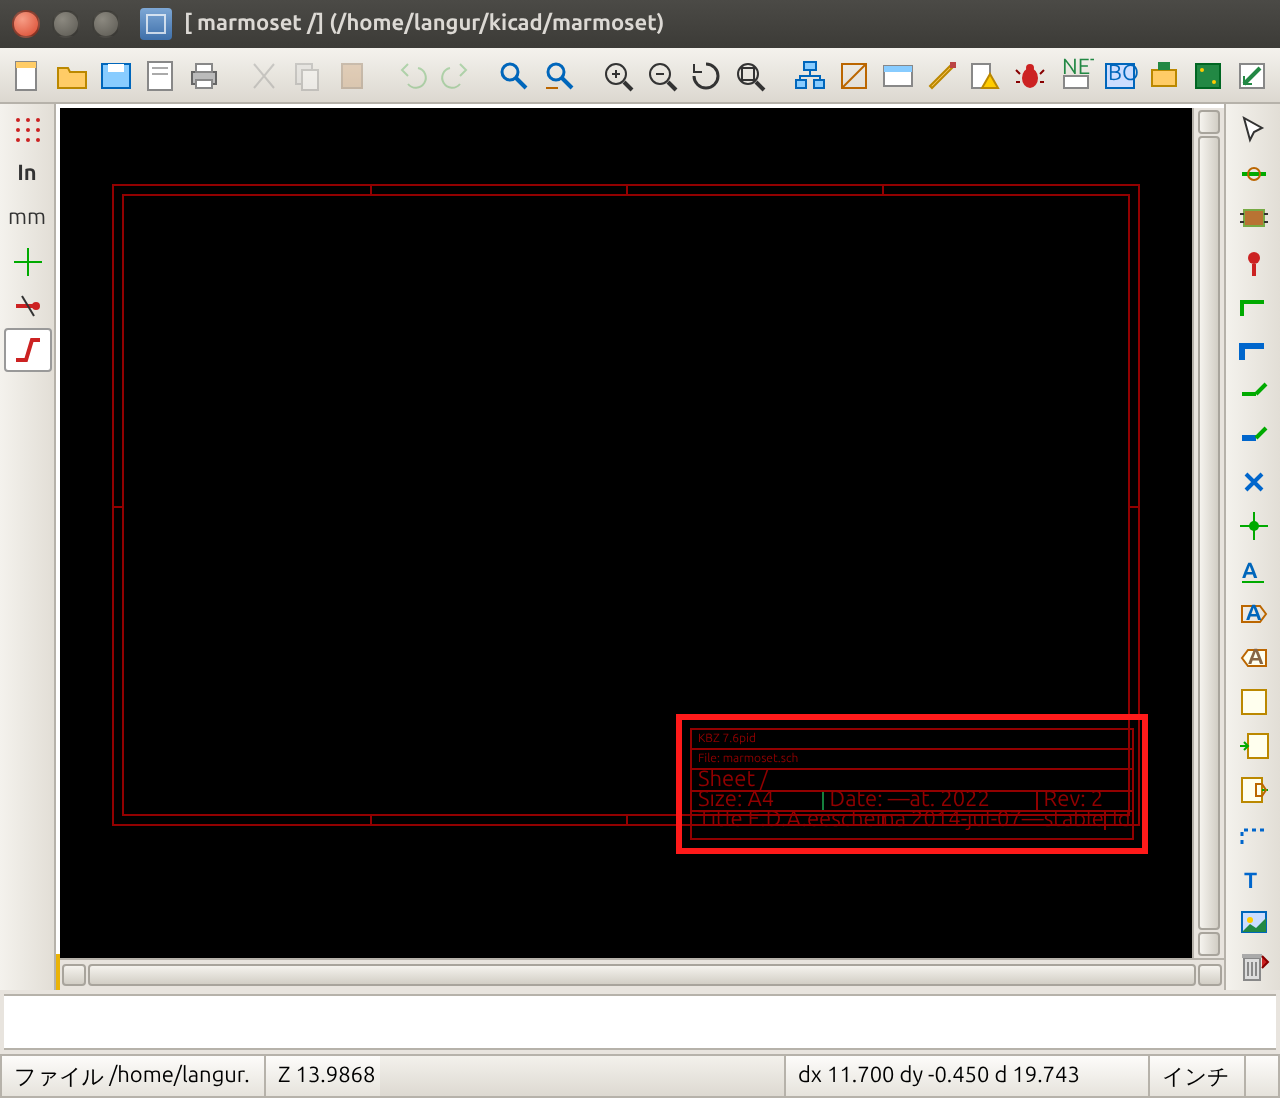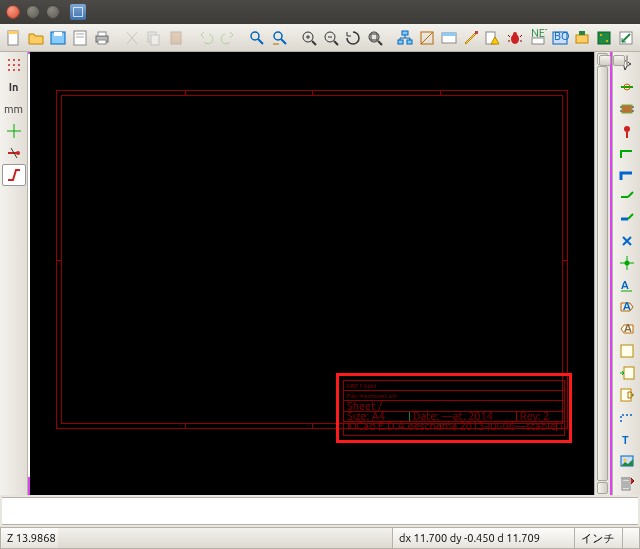--- a/index.html
+++ b/index.html
@@ -21,21 +21,21 @@
 
 
 .main { flex: 1; display: flex; background: #dcd8d0; min-height: 0; }
 .left-toolbar, .right-toolbar { width: 28px; background: linear-gradient(to right,#f4f2ed,#e2ded6); display: flex; flex-direction: column; align-items: center; padding-top: 2px; gap: 0px; }
 .right-toolbar { border-left: 1px solid #b6b2aa; }
 .left-toolbar { border-right: 1px solid #b6b2aa; }
 .vbtn { width: 24px; height: 22px; display: flex; align-items: center; justify-content: center; border-radius: 2px; font-size: 9px; }
 .vbtn.active { background: #fff; border: 1px solid #999; }
 .vbtn svg { width: 18px; height: 18px; }
 
-.canvas-wrap { flex: 1; display: flex; flex-direction: row; background: #d946ef; position: relative; min-height: 0; }
+.canvas-wrap { flex: 1; display: flex; flex-direction: column; background: #eab308; position: relative; min-height: 0; }
 .ruler-h { height: 2px; background: #fff; }
 .ruler-v { width: 2px; background: #fff; position: absolute; left: 0; top: 2px; bottom: 18px; }
 .canvas { flex: 1; background: #000; position: relative; margin-left: 2px; overflow: hidden; }
 .sheet-outer { position: absolute; left: 26px; top: 38px; right: 26px; bottom: 66px; border: 1px solid #920000; }
 .sheet-inner { position: absolute; inset: 4px; border: 1px solid #920000; }
 .tick { position: absolute; background: #920000; }
 .titleblock { position: absolute; right: 22px; bottom: 52px; width: 236px; height: 70px; border: 3px solid #ff1a1a; }
 .tb-inner { position: absolute; inset: 4px; border: 1px solid #920000; }
 .tb-row { border-bottom: 1px solid #920000; padding: 0 3px; color: #920000; font-size: 6px; line-height: 9px; white-space: nowrap; overflow: hidden; }
 .tb-row:last-child { border-bottom: none; }
@@ -59,20 +59,21 @@
 .status-spacer { flex: 1; border-top: 1px solid #b6b2aa; border-bottom: 1px solid #b6b2aa; }
 </style>
 </head>
 <body>
 
 <div class="titlebar">
   <div class="win-btn close-btn"></div>
   <div class="win-btn min-btn"></div>
   <div class="win-btn max-btn"></div>
   <div class="app-icon"></div>
+  <span>[ marmoset /] (/home/langur/kicad/marmoset)</span>
 </div>
 
 <div class="toolbar">
   <div class="tbtn">
       <svg viewBox="0 0 18 18">
         <rect x="3" y="2" width="10" height="14" fill="#fff" stroke="#888"></rect>
         <rect x="3" y="2" width="10" height="3" fill="#fc6"></rect>
       </svg>
     </div>
   <div class="tbtn">
@@ -309,26 +310,26 @@
         </div>
         <div class="titleblock">
           <div class="tb-inner">
             <div class="tb-row">KBZ 7.6pid</div>
             <div class="tb-row">File: marmoset.sch</div>
             <div class="tb-row" style="line-height:8px;padding-top:1px;padding-bottom:1px">
               <div>Sheet /</div>
             </div>
             <div class="tb-row" style="display:flex">
               <span style="flex:1.2;border-right:1px solid #15803d">Size: A4</span>
-              <span style="flex:2;border-right:1px solid #920000;padding-left:3px">Date: —at. 2014</span>
+              <span style="flex:2;border-right:1px solid #920000;padding-left:3px">Date: —at. 2022</span>
               <span style="flex:.8;padding-left:3px">Rev: 2</span>
             </div>
             <div class="tb-row" style="display:flex">
-              <span style="flex:1.2">KiCad E.D.A.</span>
-              <span style="flex:2">eeschema  2013-jul-06—stable</span>
+              <span style="flex:1.2">Title E.D.A.</span>
+              <span style="flex:2">eeschema  2014-jul-07—stable</span>
               <span style="flex:.8;border-left:1px solid #920000;padding-left:3px">Id: 1/1</span>
             </div>
           </div>
         </div>
       </div>
       <div class="vscroll">
         <div class="arr t"></div>
           <div class="thumb"></div>
           <div class="arr b"></div>
       </div>
@@ -463,24 +464,27 @@
           <line x1="8" y1="7" x2="8" y2="14" stroke="#888"></line>
           <line x1="10" y1="7" x2="10" y2="14" stroke="#888"></line>
         </svg>
       </div>
   </div>
 </div>
 
 <div class="msg"></div>
 
 <div class="status">
+  <div class="status-cell" style="width:132px">
+    <span>ファイル</span>&nbsp;<span>/home/langur.</span>
+  </div>
   <div class="status-cell" style="width:58px">
       <span>Z 13.9868</span>
     </div>
   <div class="status-spacer"></div>
   <div class="status-cell" style="width:182px">
-      <span>dx 11.700  dy -0.450  d 11.709</span>
+      <span>dx 11.700  dy -0.450  d 19.743</span>
     </div>
   <div class="status-cell" style="width:48px">
       <span>インチ</span>
     </div>
   <div class="status-cell" style="width:18px"></div>
 </div>
 
 </body></html>

